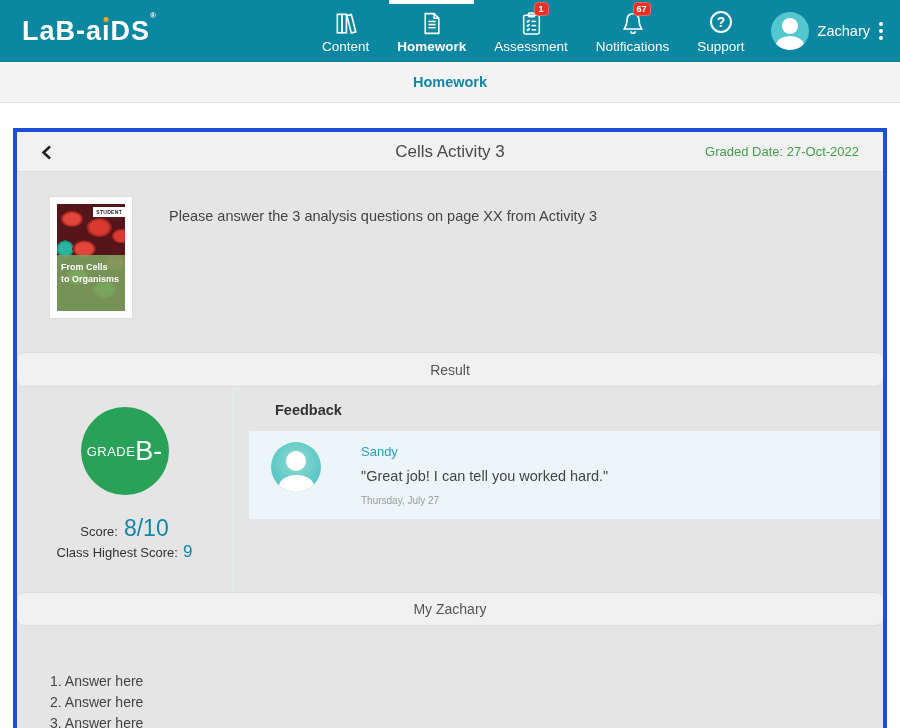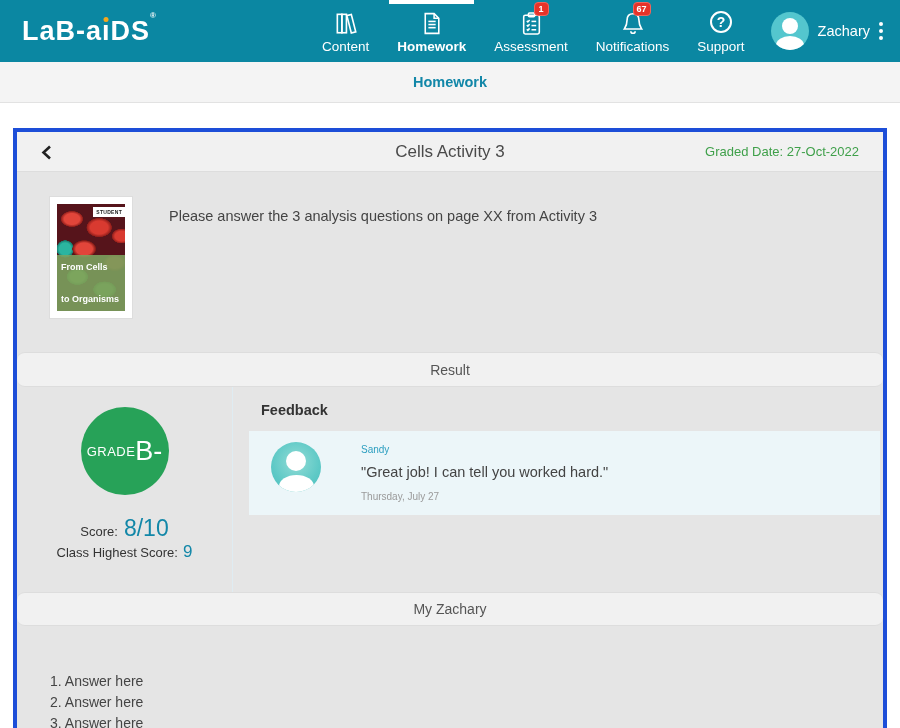--- a/index.html
+++ b/index.html
@@ -48,21 +48,21 @@
       radial-gradient(ellipse 14px 10px at 22% 14%, #e2453a 55%, #8e1d1a 78%, rgba(0,0,0,0) 80%),
       radial-gradient(ellipse 16px 12px at 62% 22%, #d93a30 55%, #8e1d1a 78%, rgba(0,0,0,0) 80%),
       radial-gradient(ellipse 12px 9px at 95% 30%, #d93a30 55%, #8e1d1a 80%, rgba(0,0,0,0) 82%),
       radial-gradient(ellipse 15px 11px at 40% 42%, #e2453a 55%, #7c1714 78%, rgba(0,0,0,0) 80%),
       radial-gradient(circle 10px at 12% 42%, #2bb5a0 60%, #17776b 85%, rgba(0,0,0,0) 87%),
       radial-gradient(ellipse 14px 10px at 85% 55%, #b8322a 55%, #6d1411 80%, rgba(0,0,0,0) 82%),
       radial-gradient(ellipse 13px 10px at 30% 68%, #7aa84f 55%, #46702c 80%, rgba(0,0,0,0) 82%),
       radial-gradient(ellipse 14px 10px at 70% 80%, #6f9c49 55%, #3f6527 80%, rgba(0,0,0,0) 82%);
   }
   .cover-tag { position:absolute; top:3px; right:0; background:#fff; color:#222; font-size:5px; font-weight:bold; letter-spacing:.3px; padding:2px 3px; }
-  .cover-band { position:absolute; left:0; right:0; bottom:0; height:52%; background:rgba(124,164,96,.88); display:flex; flex-direction:column; justify-content:space-between; padding:6px 4px; }
+  .cover-band { position:absolute; left:0; right:0; bottom:0; height:52%; background:rgba(124,164,96,.88); display:flex; flex-direction:column; justify-content:flex-start; padding:6px 4px; }
   .cover-band span { color:#fff; font-size:9px; font-weight:bold; line-height:12px; }
   .description { font-size:14.5px; color:#444; margin:12px 0 0 36px; }
 
   
   .section-bar { height:35px; background:#f1f1f1; border-top:1px solid #ddd; border-bottom:1px solid #ddd; display:flex; align-items:center; justify-content:center;border-radius:8px; }
   .section-title { font-size:14px; color:#555; }
 
   
   .result-row { display:flex; height:205px; }
   .score-col { width:216px; flex:0 0 auto; border-right:1px solid #dfecf2; padding-top:20px; display:flex; flex-direction:column; align-items:center; }
@@ -70,28 +70,28 @@
   .grade-label { font-size:13px; letter-spacing:.5px; }
   .grade-value { font-size:27px; line-height:30px; }
   .score-line { margin-top:20px; display:flex; align-items:baseline; gap:6px; }
   .score-line .lbl { font-size:13px; color:#333; }
   .score-line .val-big { font-size:23px; color:#1287a8; }
   .highest-line { margin-top:0; display:flex; align-items:baseline; gap:5px; }
   .highest-line .lbl { font-size:13px; color:#333; }
   .highest-line .val { font-size:17px; color:#1287a8; }
 
   .feedback-col { flex:1; padding:15px 3px 0 16px; }
-  .feedback-title { font-size:14.5px; font-weight:bold; color:#333; margin-left:12px; }
+  .feedback-title { font-size:14.5px; font-weight:bold; color:#333; margin-left:26px; }
   .feedback-panel { margin-top:13px; background:#ecf6f9; padding:11px 20px 13px 22px; display:flex; }
   .fb-avatar { width:50px; height:50px; border-radius:50%; position:relative; overflow:hidden; flex:0 0 auto;
     background:radial-gradient(circle at 50% 40%, #93dcd6 0%, #5ec9c6 60%, #49bdbd 100%); }
   .fb-avatar .head { position:absolute; width:40%; height:40%; background:#fff; border-radius:50%; left:30%; top:18%; }
   .fb-avatar .body { position:absolute; width:70%; height:46%; background:#fff; border-radius:50% 50% 0 0; left:15%; bottom:-12%; }
   .fb-text { margin-left:40px; padding-top:2px; }
-  .fb-author { color:#2d9fc0; font-size:10px; }
+  .fb-author { color:#2d9fc0; font-size:13px; }
   .fb-message { color:#444; font-size:14.5px; margin-top:9px; }
   .fb-date { color:#9a9a9a; font-size:10px; margin-top:11px; }
 
   
   .answers { padding:13px 20px 18px 33px;margin-top:32px; }
   .answer-line { font-size:14px; color:#444; line-height:21px; }
 </style>
 </head>
 <body>
 

